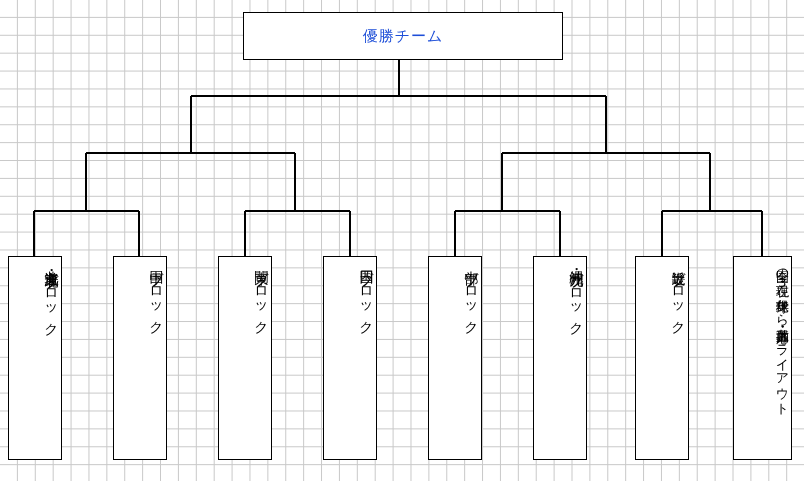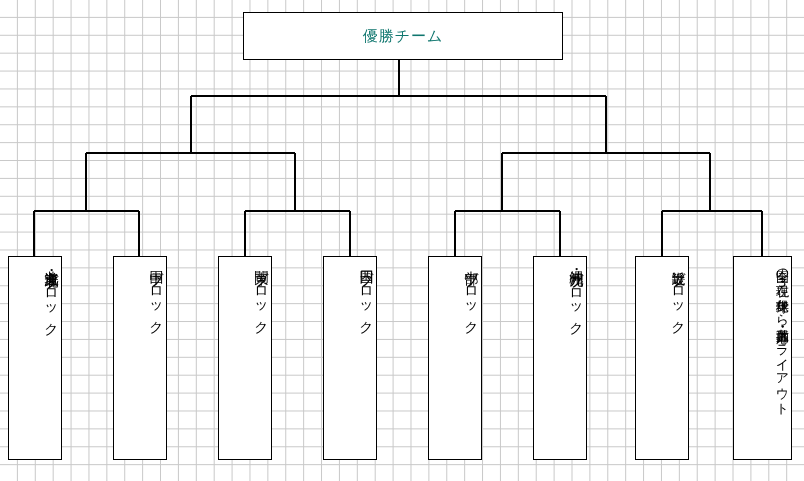--- a/index.html
+++ b/index.html
@@ -37,21 +37,21 @@
     background: #ffffff;
   }
   .champion-box {
     display: flex;
     align-items: center;
     justify-content: center;
   }
   .champion-label {
     font-size: 15px;
     line-height: 1.2;
-    color: #0f766e;
+    color: #1d4ed8;
     letter-spacing: 1px;
     white-space: nowrap;
   }
   .leaf-box {
     display: flex;
     flex-direction: row-reverse;
     justify-content: flex-start;
     align-items: flex-start;
     padding: 3px 2px 2px 2px;
   }

